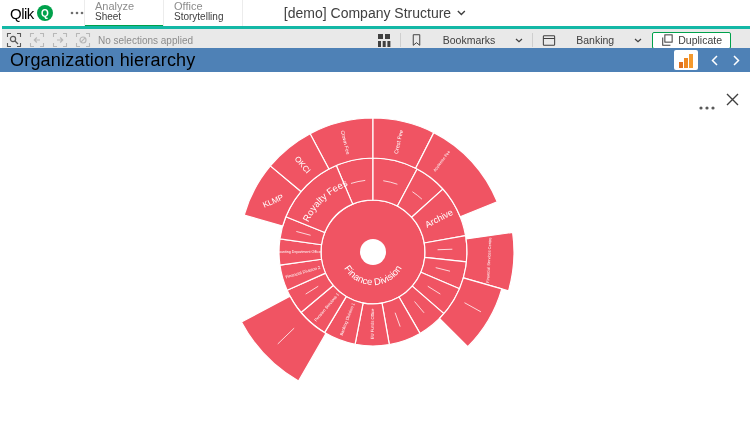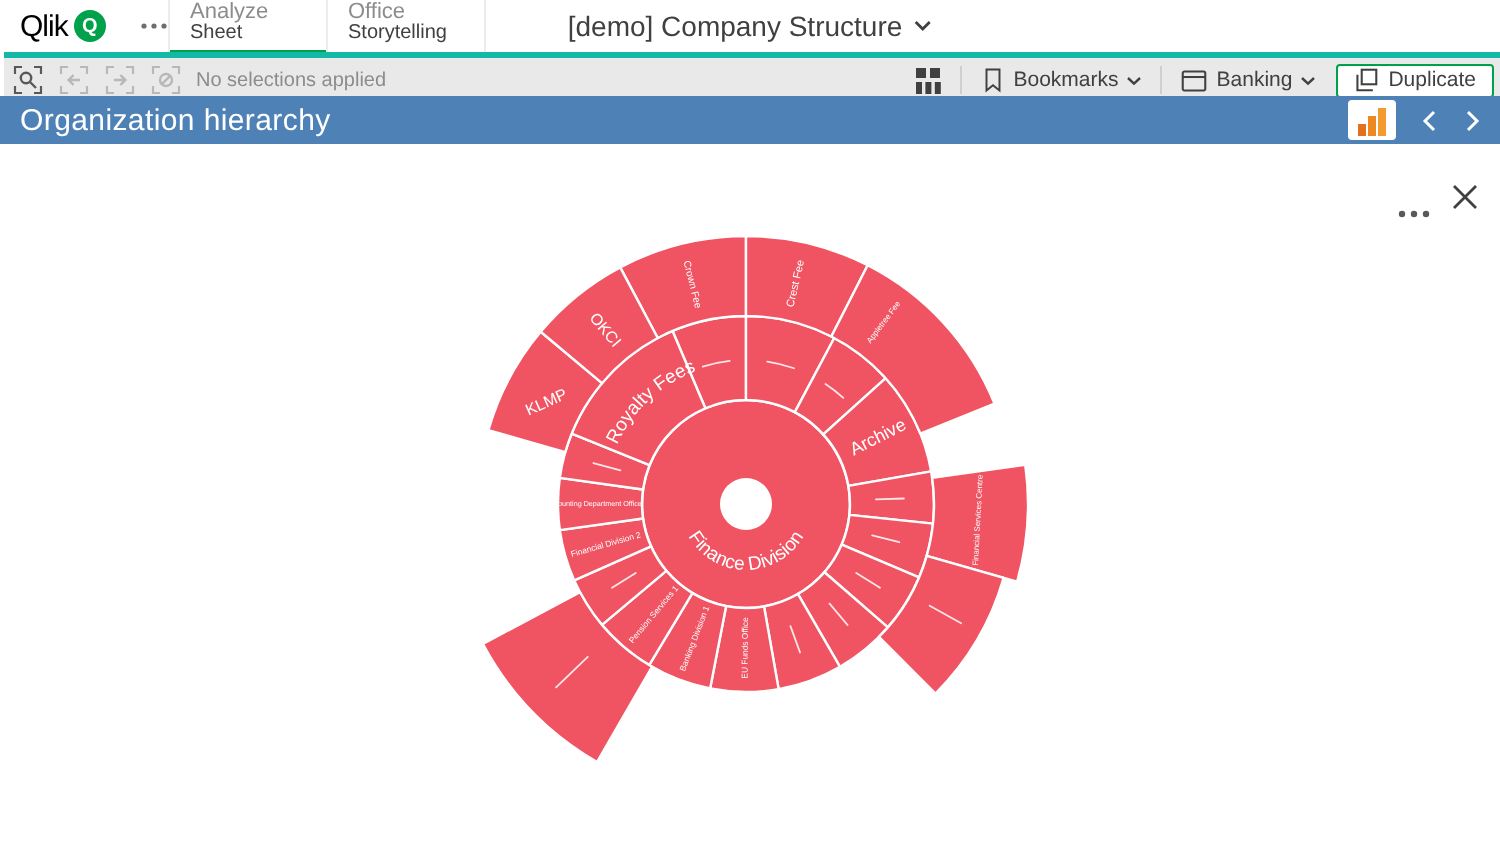--- a/index.html
+++ b/index.html
@@ -20,26 +20,26 @@
   .tab-underline{position:absolute;left:0;right:0;bottom:0;height:3px;background:#00a14b}
   .app-selector{position:absolute;left:50%;transform:translateX(-50%);top:0;height:26px;display:flex;
                 align-items:center;gap:6px;font-size:14px;color:#404040;cursor:pointer}
   
   .toolbar{position:absolute;top:26px;left:2px;right:0;height:22px;background:#e9e9e9;border-top:3px solid #14b8a6;z-index:5}
   .sel-tools{position:absolute;left:4px;top:0;height:22px;display:flex;align-items:center;gap:7px}
   .tool-btn{width:16px;height:16px;display:flex;align-items:center;justify-content:center;cursor:pointer}
   .sel-status{position:absolute;left:96px;top:0;height:22px;display:flex;align-items:center;font-size:10px;color:#8c8c8c}
   .toolbar-right{position:absolute;right:0;top:0;height:22px;display:flex;align-items:center}
   .tb-divider{width:1px;height:14px;background:#cfcfcf;margin:0 7px}
-  .tb-group{display:flex;align-items:center;gap:4px;font-size:10.5px;color:#404040;cursor:pointer;padding:0 2px}
+  .tb-group{display:flex;align-items:center;gap:20px;font-size:10.5px;color:#404040;cursor:pointer;padding:0 2px}
   .duplicate-btn{display:flex;align-items:center;gap:5px;height:17px;border:1px solid #00a14b;border-radius:2px;
-                 background:#fff;padding:0 8px;margin:0 3px 0 8px;font-size:10.5px;color:#404040;cursor:pointer}
+                 background:#fff;padding:0 8px;margin:0 19px 0 8px;font-size:10.5px;color:#404040;cursor:pointer}
   
   .sheetbar{position:absolute;top:48px;left:0;right:0;height:24px;background:#4e81b6;z-index:5;display:flex;align-items:center}
-  .sheet-title{position:absolute;left:10px;font-size:15px;color:#ffffff;letter-spacing:.2px}
+  .sheet-title{position:absolute;left:10px;font-size:18px;color:#000000;letter-spacing:.2px}
   .sheetbar-right{position:absolute;right:8px;display:flex;align-items:center;gap:11px}
   .sheet-thumb{width:24px;height:20px;background:#fff;border-radius:2px;display:flex;align-items:flex-end;
                justify-content:center;padding-bottom:2px;box-sizing:border-box;gap:1px;cursor:pointer}
   .nav-chevron{cursor:pointer;display:flex;align-items:center;padding:2px}
   
   .main{position:absolute;top:72px;left:0;right:0;bottom:0;background:#fff}
   .obj-menu{position:absolute;right:32px;top:21px;cursor:pointer;padding:3px}
   .obj-close{position:absolute;right:8px;top:17px;cursor:pointer;padding:3px}
   #sunburst{position:absolute;top:0;left:0}
   #sunburst text{font-family:"Liberation Sans",sans-serif}

